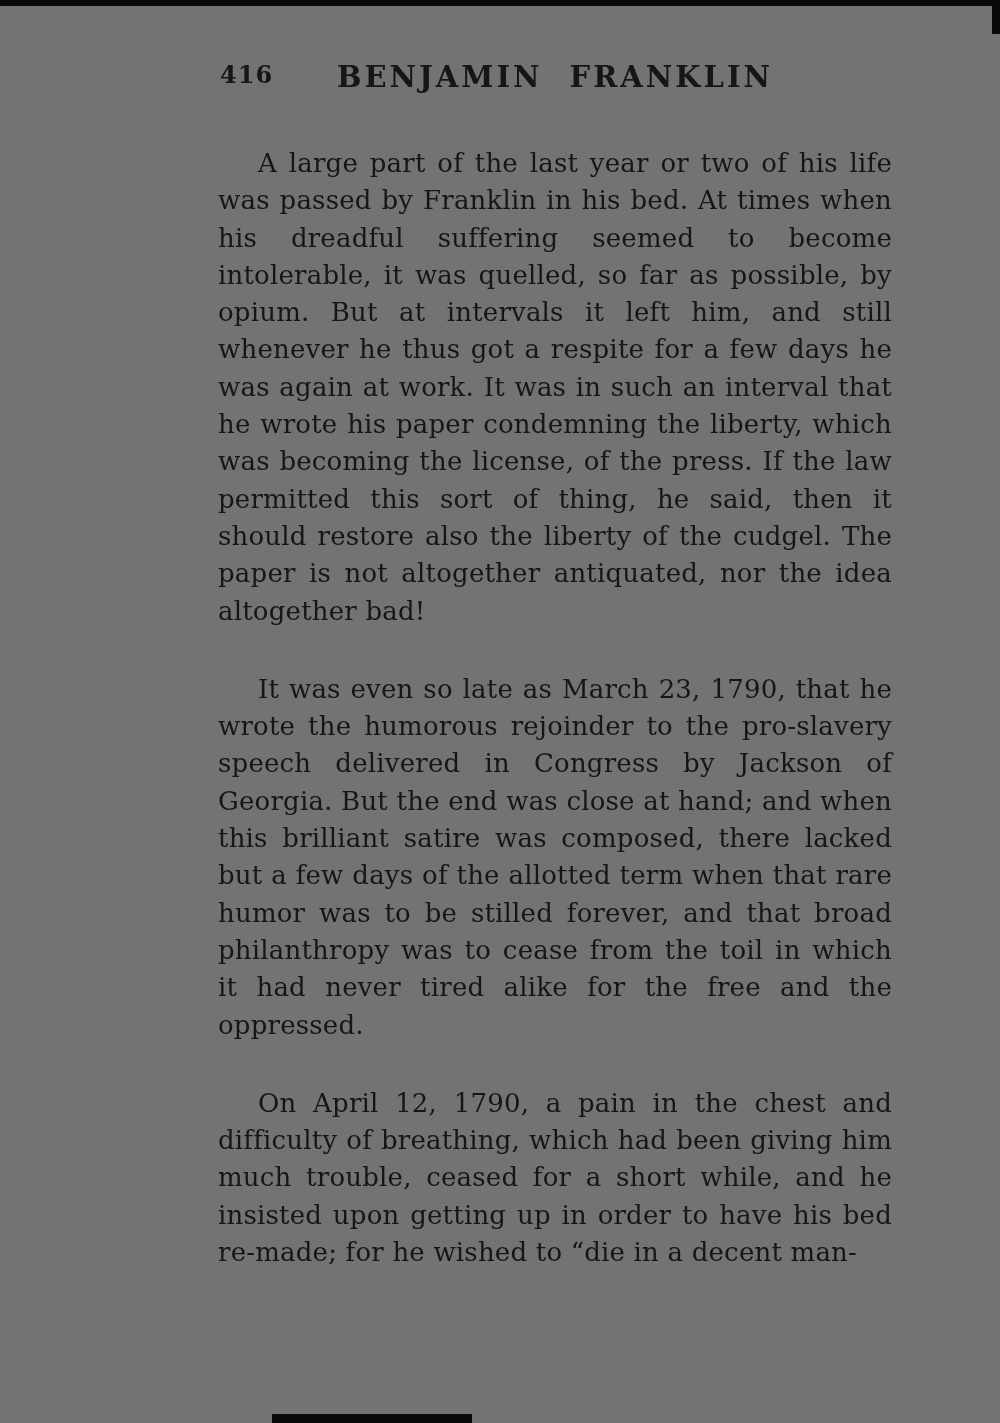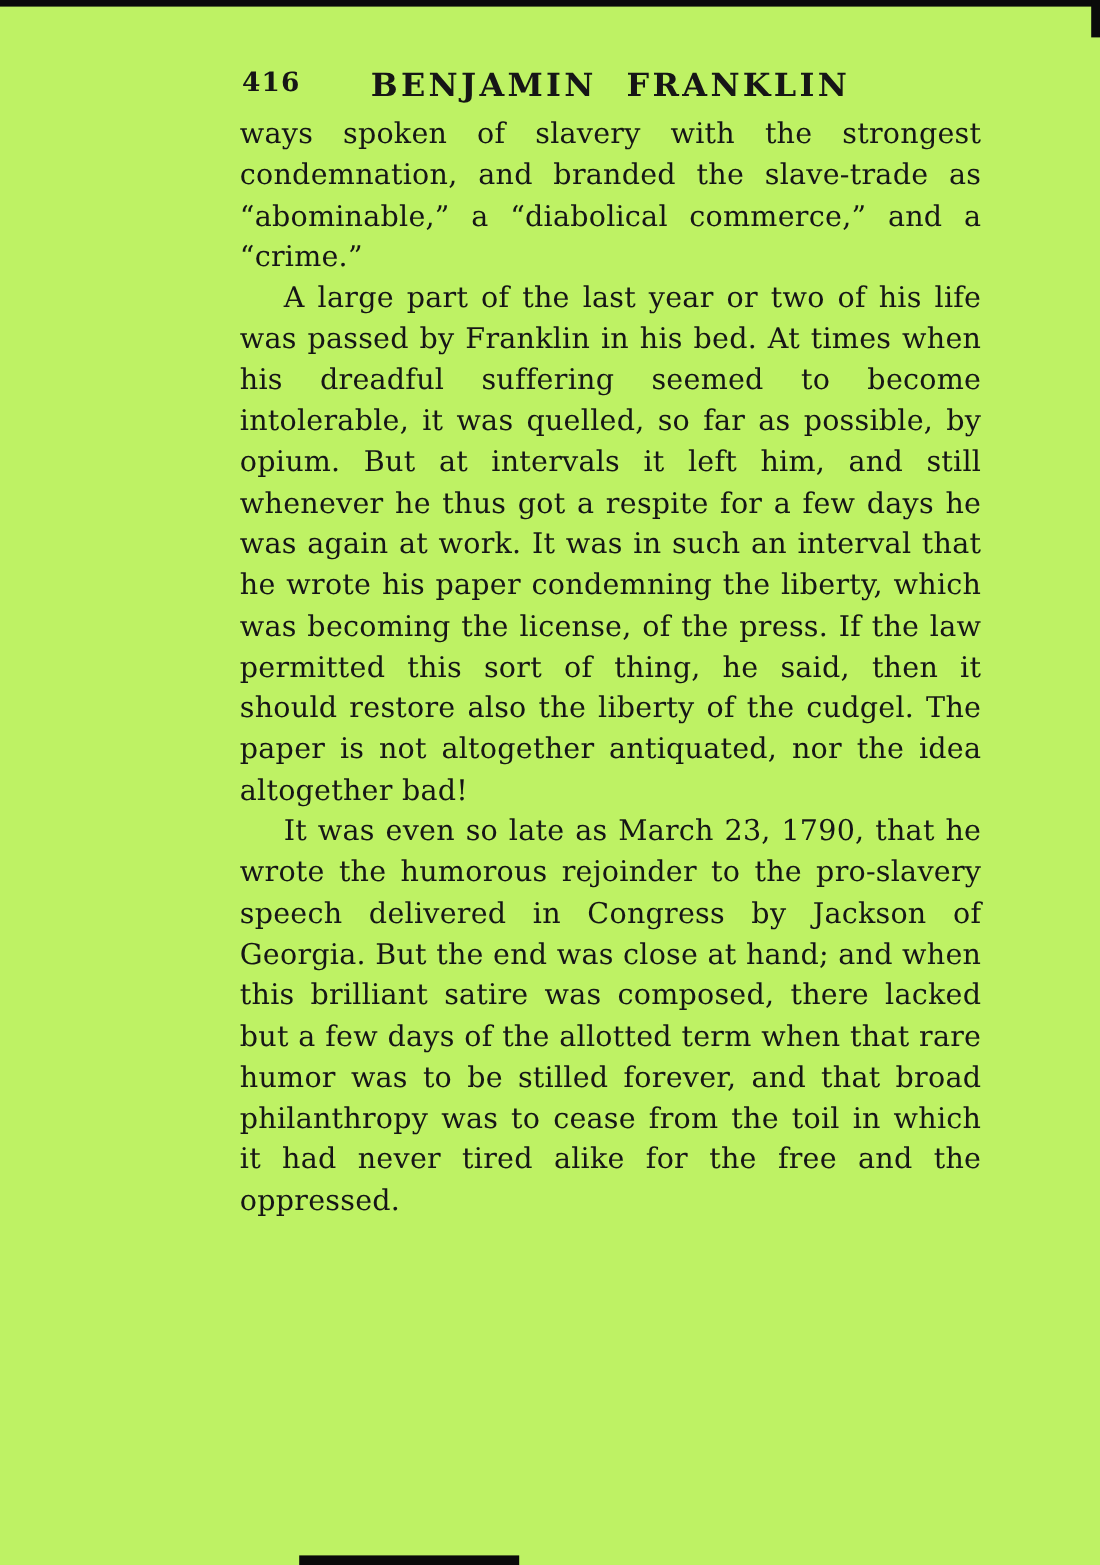--- a/index.html
+++ b/index.html
@@ -11,21 +11,21 @@
     height: 1423px;
     background: #ffffff;
     position: relative;
     overflow: hidden;
     font-family: "DejaVu Serif", "Liberation Serif", serif;
     color: #161616;
   }
   .page {
     position: absolute;
     inset: 0;
-    background: #bef264;
+    background: #737373;
   }
   
   .artifact-top {
     position: absolute;
     top: 0;
     left: 0;
     width: 1000px;
     height: 6px;
     background: #0a0a0a;
   }
@@ -80,35 +80,36 @@
     line-height: 37.3px;
     text-align: justify;
     letter-spacing: 0.2px;
   }
   .body-text p {
     margin: 0;
     padding: 0;
   }
   .body-text p.indent {
     text-indent: 40px;
+    margin-top: 41px;
   }
 </style>
 </head>
 <body>
 
 <div class="page">
 
   <div class="artifact-top"></div>
   <div class="artifact-top-right"></div>
   <div class="artifact-bottom"></div>
 
   <div class="header-row">
     <span class="page-number">416</span>
     <div class="running-header">BENJAMIN FRANKLIN</div>
   </div>
 
   <div class="body-text">
-    <p>ways spoken of slavery with the strongest condemnation, and branded the slave-trade as “abominable,” a “diabolical commerce,” and a “crime.”</p>
     <p class="indent">A large part of the last year or two of his life was passed by Franklin in his bed. At times when his dreadful suffering seemed to become intolerable, it was quelled, so far as possible, by opium. But at intervals it left him, and still whenever he thus got a respite for a few days he was again at work. It was in such an interval that he wrote his paper condemning the liberty, which was becoming the license, of the press. If the law permitted this sort of thing, he said, then it should restore also the liberty of the cudgel. The paper is not altogether antiquated, nor the idea altogether bad!</p>
     <p class="indent">It was even so late as March 23, 1790, that he wrote the humorous rejoinder to the pro-slavery speech delivered in Congress by Jackson of Georgia. But the end was close at hand; and when this brilliant satire was composed, there lacked but a few days of the allotted term when that rare humor was to be stilled forever, and that broad philanthropy was to cease from the toil in which it had never tired alike for the free and the oppressed.</p>
+    <p class="indent">On April 12, 1790, a pain in the chest and difficulty of breathing, which had been giving him much trouble, ceased for a short while, and he insisted upon getting up in order to have his bed re-made; for he wished to “die in a decent man-</p>
   </div>
 
 </div>
 
 </body></html>

